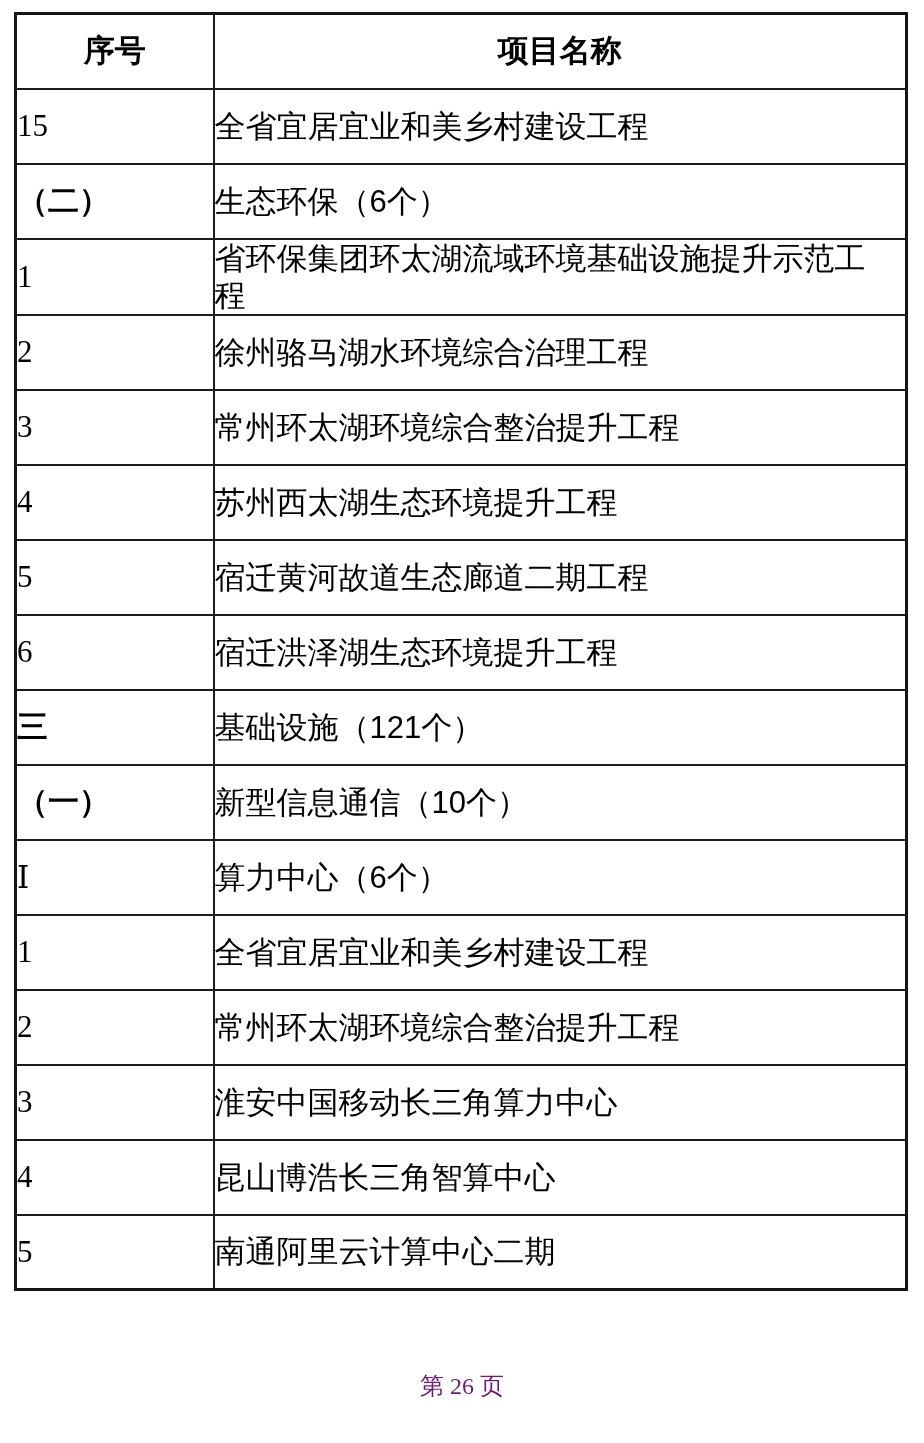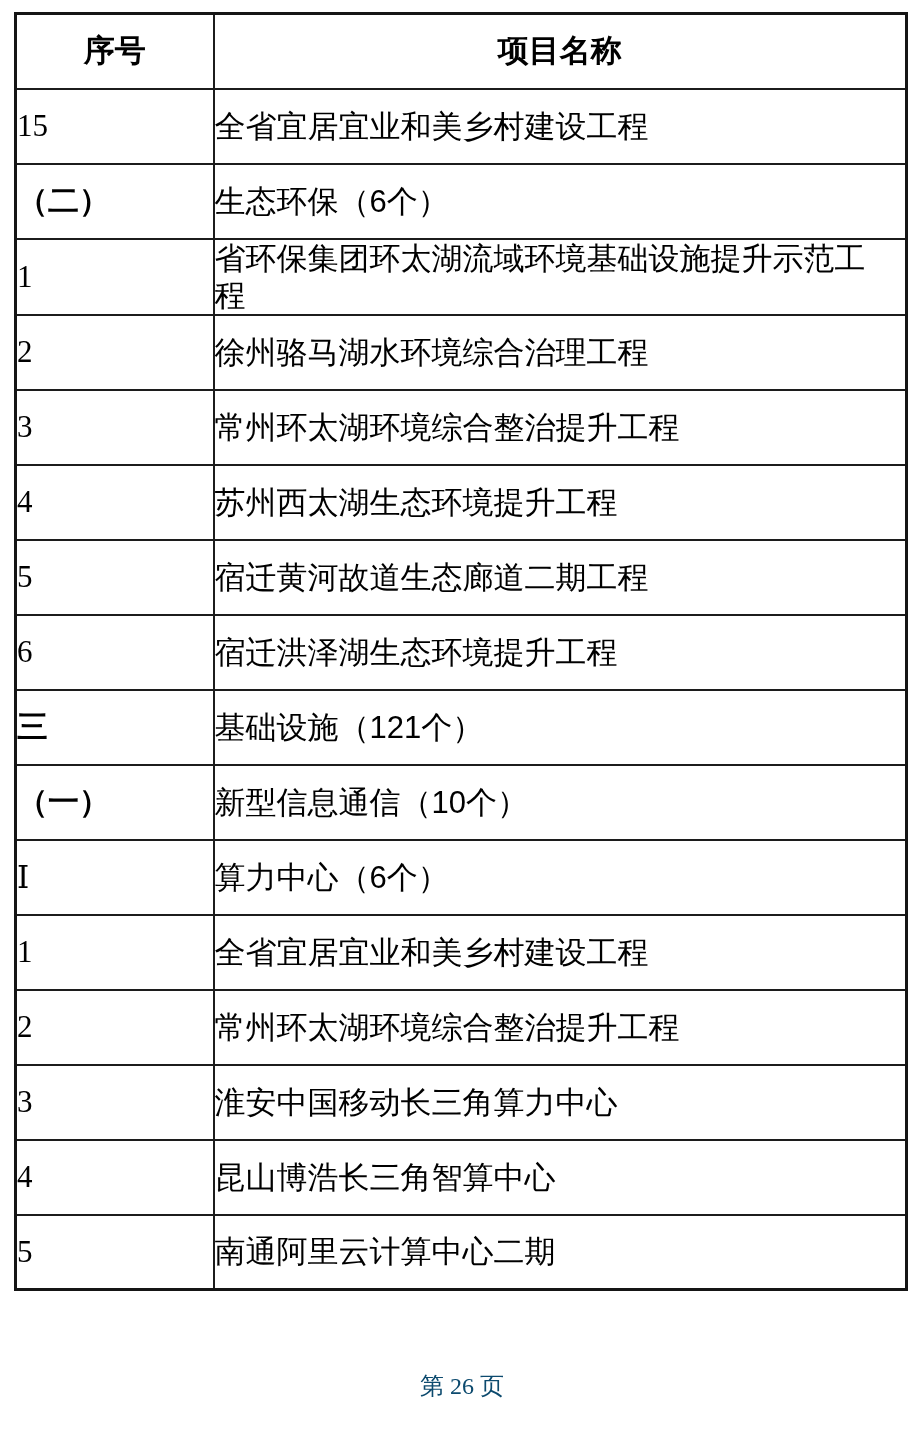--- a/index.html
+++ b/index.html
@@ -78,21 +78,21 @@
     font-weight: normal;
   }
   .page-footer {
     position: absolute;
     left: 0;
     top: 1370px;
     width: 924px;
     text-align: center;
     font-size: 24px;
     font-family: "Liberation Serif", "DejaVu Serif", serif;
-    color: #0c4a6e;
+    color: #701a75;
   }
 </style>
 </head>
 <body>
 
 <div class="page">
 
   <table class="project-table">
     <colgroup>
       <col class="c-num">

